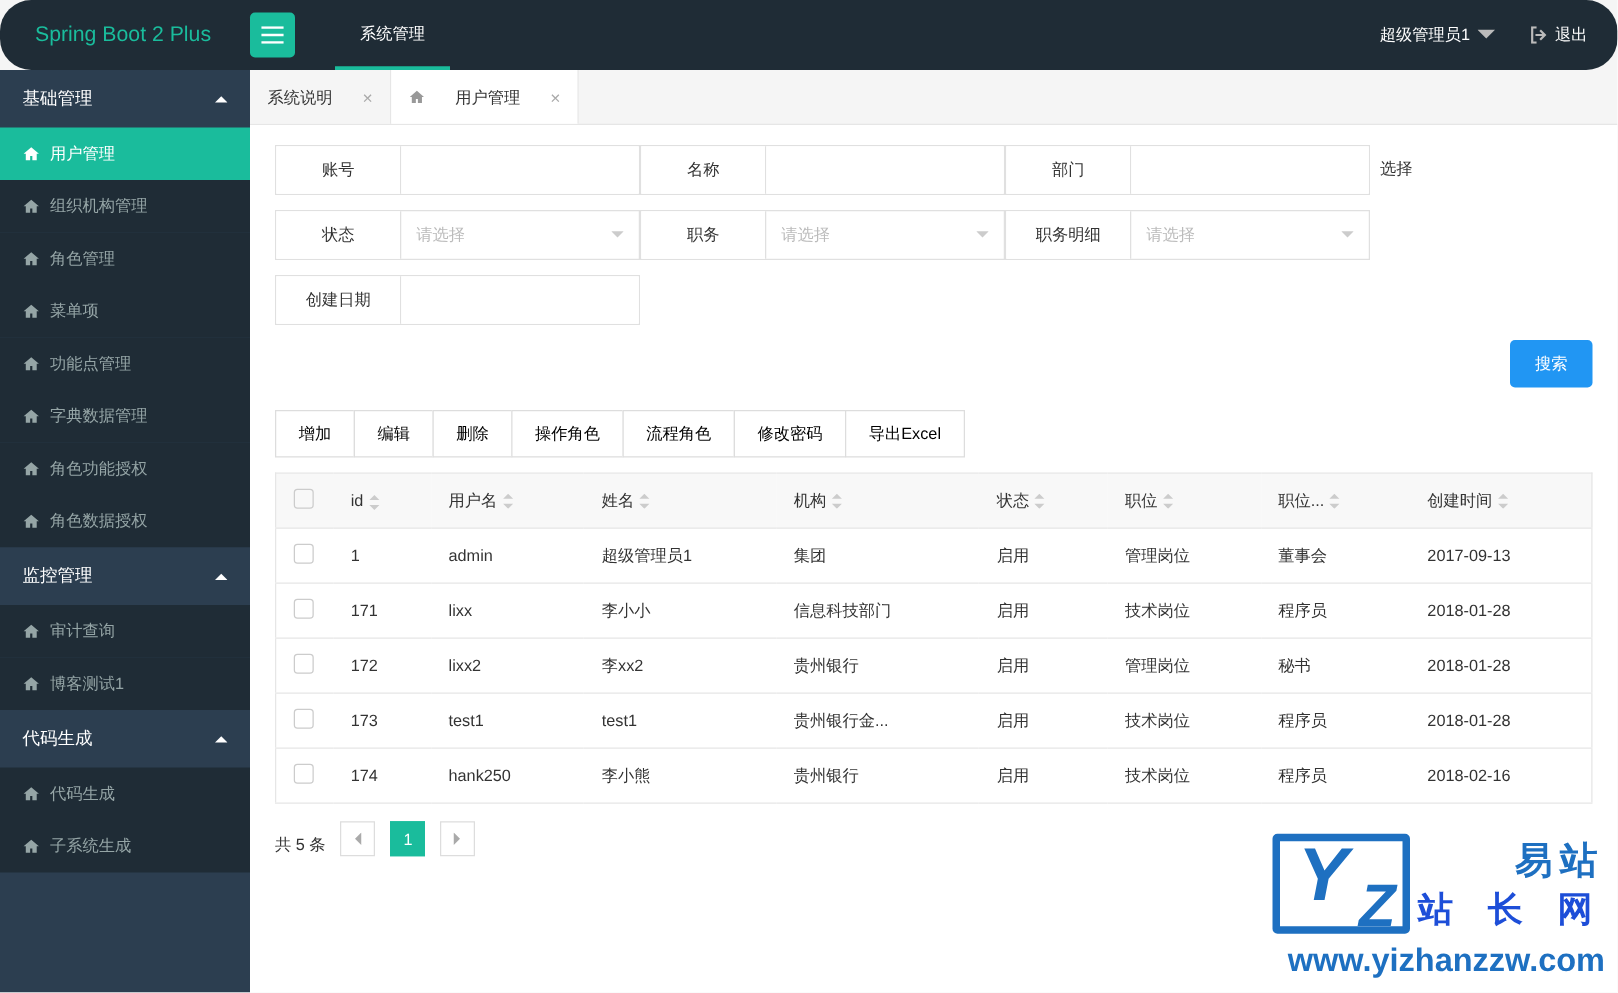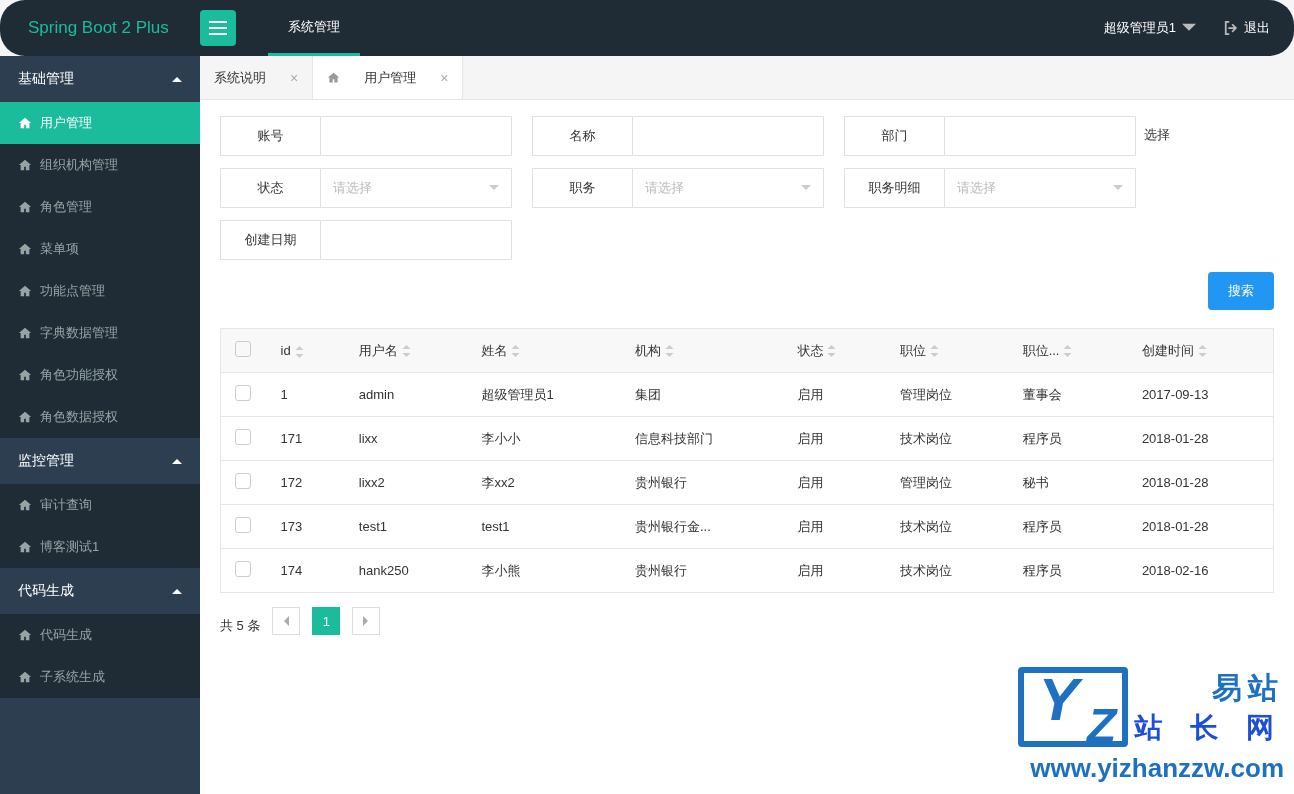--- a/index.html
+++ b/index.html
@@ -25,21 +25,21 @@
     .side-item svg { width: 14px; height: 14px; fill: currentColor; }
     
     .main { flex: 1; background: #fff; display: flex; flex-direction: column; position: relative; }
     .tabs { height: 44px; border-bottom: 1px solid #e6e6e6; display: flex; align-items: stretch; background: #f5f5f5; }
     .tab { padding: 0 14px; display: flex; align-items: center; gap: 24px; cursor: pointer; border-right: 1px solid #e6e6e6; background: #f5f5f5; }
     .tab.active { background: #fff; }
     .tab-close { color: #aaa; cursor: pointer; font-size: 14px; line-height: 1; }
     .tab svg { width: 13px; height: 13px; fill: #999; }
     
     .content { padding: 16px 20px; flex: 1; overflow: auto; }
-    .search-row { display: flex; gap: 20px; margin-bottom: 12px; flex-wrap: wrap; align-items: flex-end; }
+    .search-row { display: flex; margin-bottom: 12px; flex-wrap: wrap; align-items: flex-end; }
     .search-field { display: flex; border: 1px solid #e0e0e0; }
     .search-label { width: 100px; padding: 10px 12px; text-align: center; border-right: 1px solid #e0e0e0; background: #fff; }
     .search-input { width: 190px; padding: 10px 12px; border: none; outline: none; background: #fff; }
     .search-select { width: 190px; padding: 10px 12px; display: flex; justify-content: space-between; align-items: center; color: #bbb; cursor: pointer; }
     .search-select svg { width: 10px; height: 10px; fill: #ccc; }
     .select-btn-text { padding: 10px 8px; cursor: pointer; }
     
     .search-btn-row { display: flex; justify-content: flex-end; margin-bottom: 18px; }
     .btn-search { background: #2196f3; color: #fff; border: none; padding: 10px 20px; border-radius: 4px; cursor: pointer; font-size: 13px; }
     
@@ -263,20 +263,29 @@
       <div class="search-row">
         <div class="search-field">
           <div class="search-label">创建日期</div>
           <input class="search-input" style="">
         </div>
       </div>
       <div class="search-btn-row">
         <button class="btn-search">搜索</button>
       </div>
 
+      <div class="toolbar" id="toolbar">
+          <button>增加</button>
+          <button>编辑</button>
+          <button>删除</button>
+          <button>操作角色</button>
+          <button>流程角色</button>
+          <button>修改密码</button>
+          <button>导出Excel</button>
+        </div>
 
       <table>
         <thead>
             <tr id="thead-row">
               <th style="width:46px;"><span class="chk"></span></th>
               <th>id<span class="sort"><svg viewBox="0 0 8 12">
                     <path d="M4 0L0 4h8zM4 12L0 8h8z"></path>
                   </svg></span></th>
               <th>用户名<span class="sort"><svg viewBox="0 0 8 12">
                     <path d="M4 0L0 4h8zM4 12L0 8h8z"></path>

